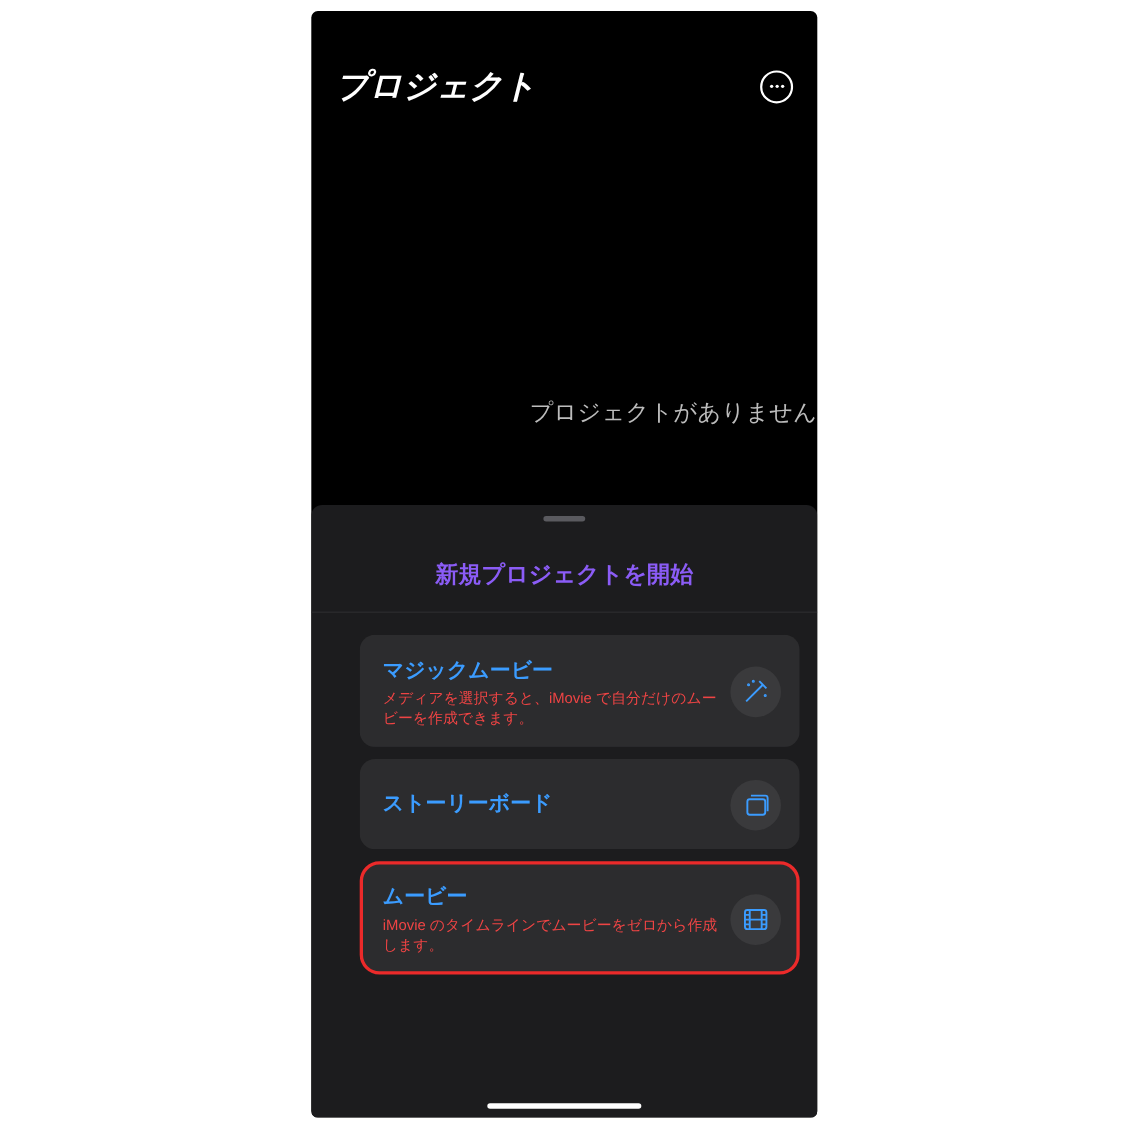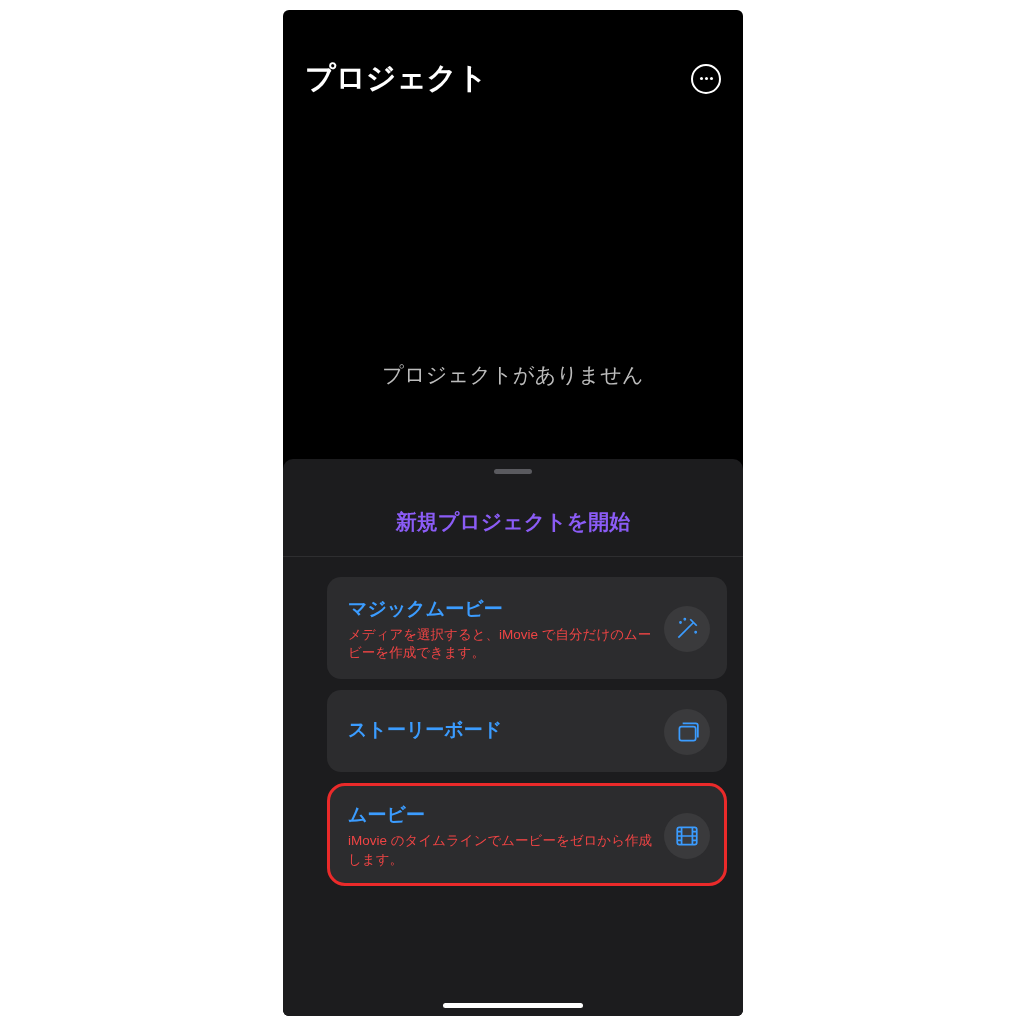--- a/index.html
+++ b/index.html
@@ -21,20 +21,21 @@
       overflow: hidden;
       display: flex;
       flex-direction: column;
       position: relative;
     }
     .header {
       display: flex;
       justify-content: space-between;
       align-items: center;
       padding: 48px 22px 0 22px;
+      font-style: italic;
     }
     .header-title {
       color: #ffffff;
       font-size: 30px;
       font-weight: 700;
       letter-spacing: -0.3px;
     }
     .more-button {
       width: 30px;
       height: 30px;
@@ -47,21 +48,21 @@
       gap: 2px;
       cursor: pointer;
     }
     .more-dot {
       width: 3px; height: 3px; background: #fff; border-radius: 50%;
     }
     .empty-state {
       flex: 0 0 360px;
       display: flex;
       align-items: flex-end;
-      justify-content: center;
+      justify-content: flex-end;
       padding-bottom: 70px;
     }
     .empty-text {
       color: #bcbcbc;
       font-size: 21px;
       font-weight: 500;
       letter-spacing: 0.3px;
     }
     .sheet {
       background: #1c1c1e;

